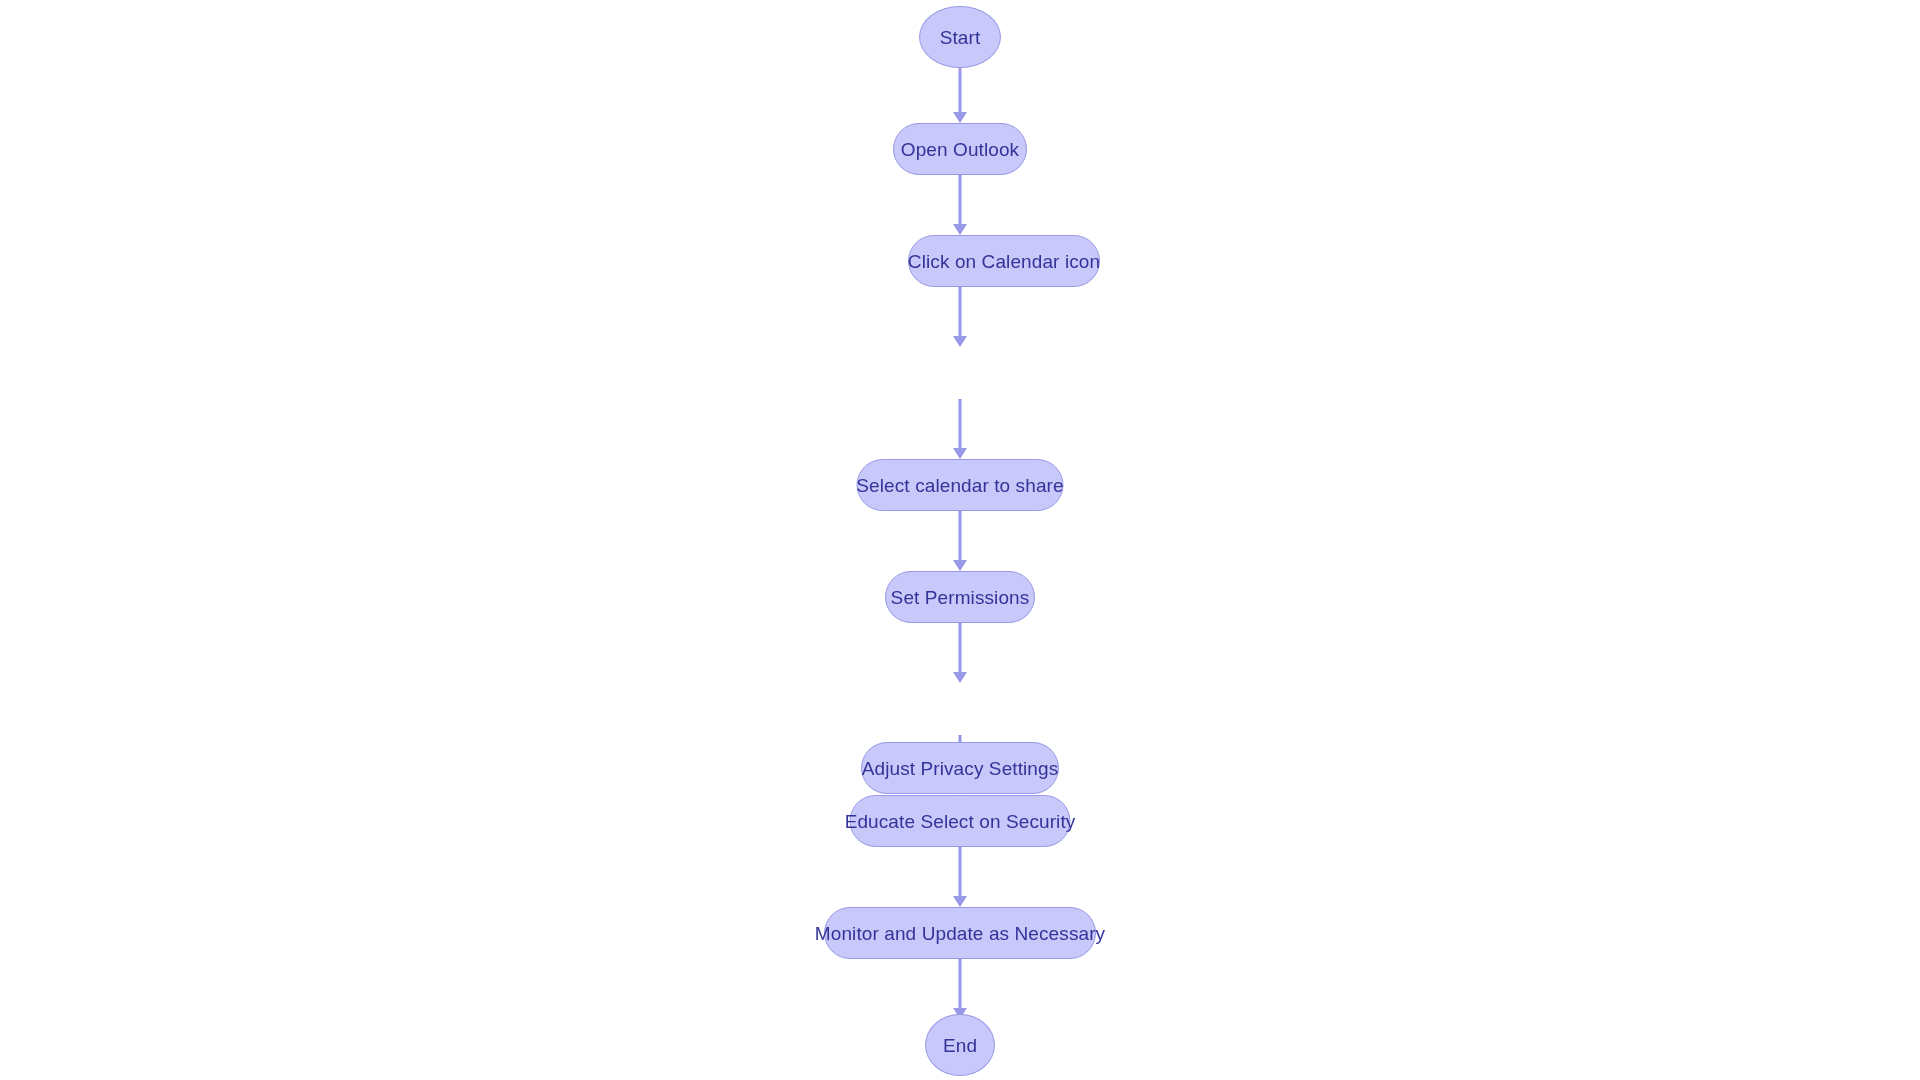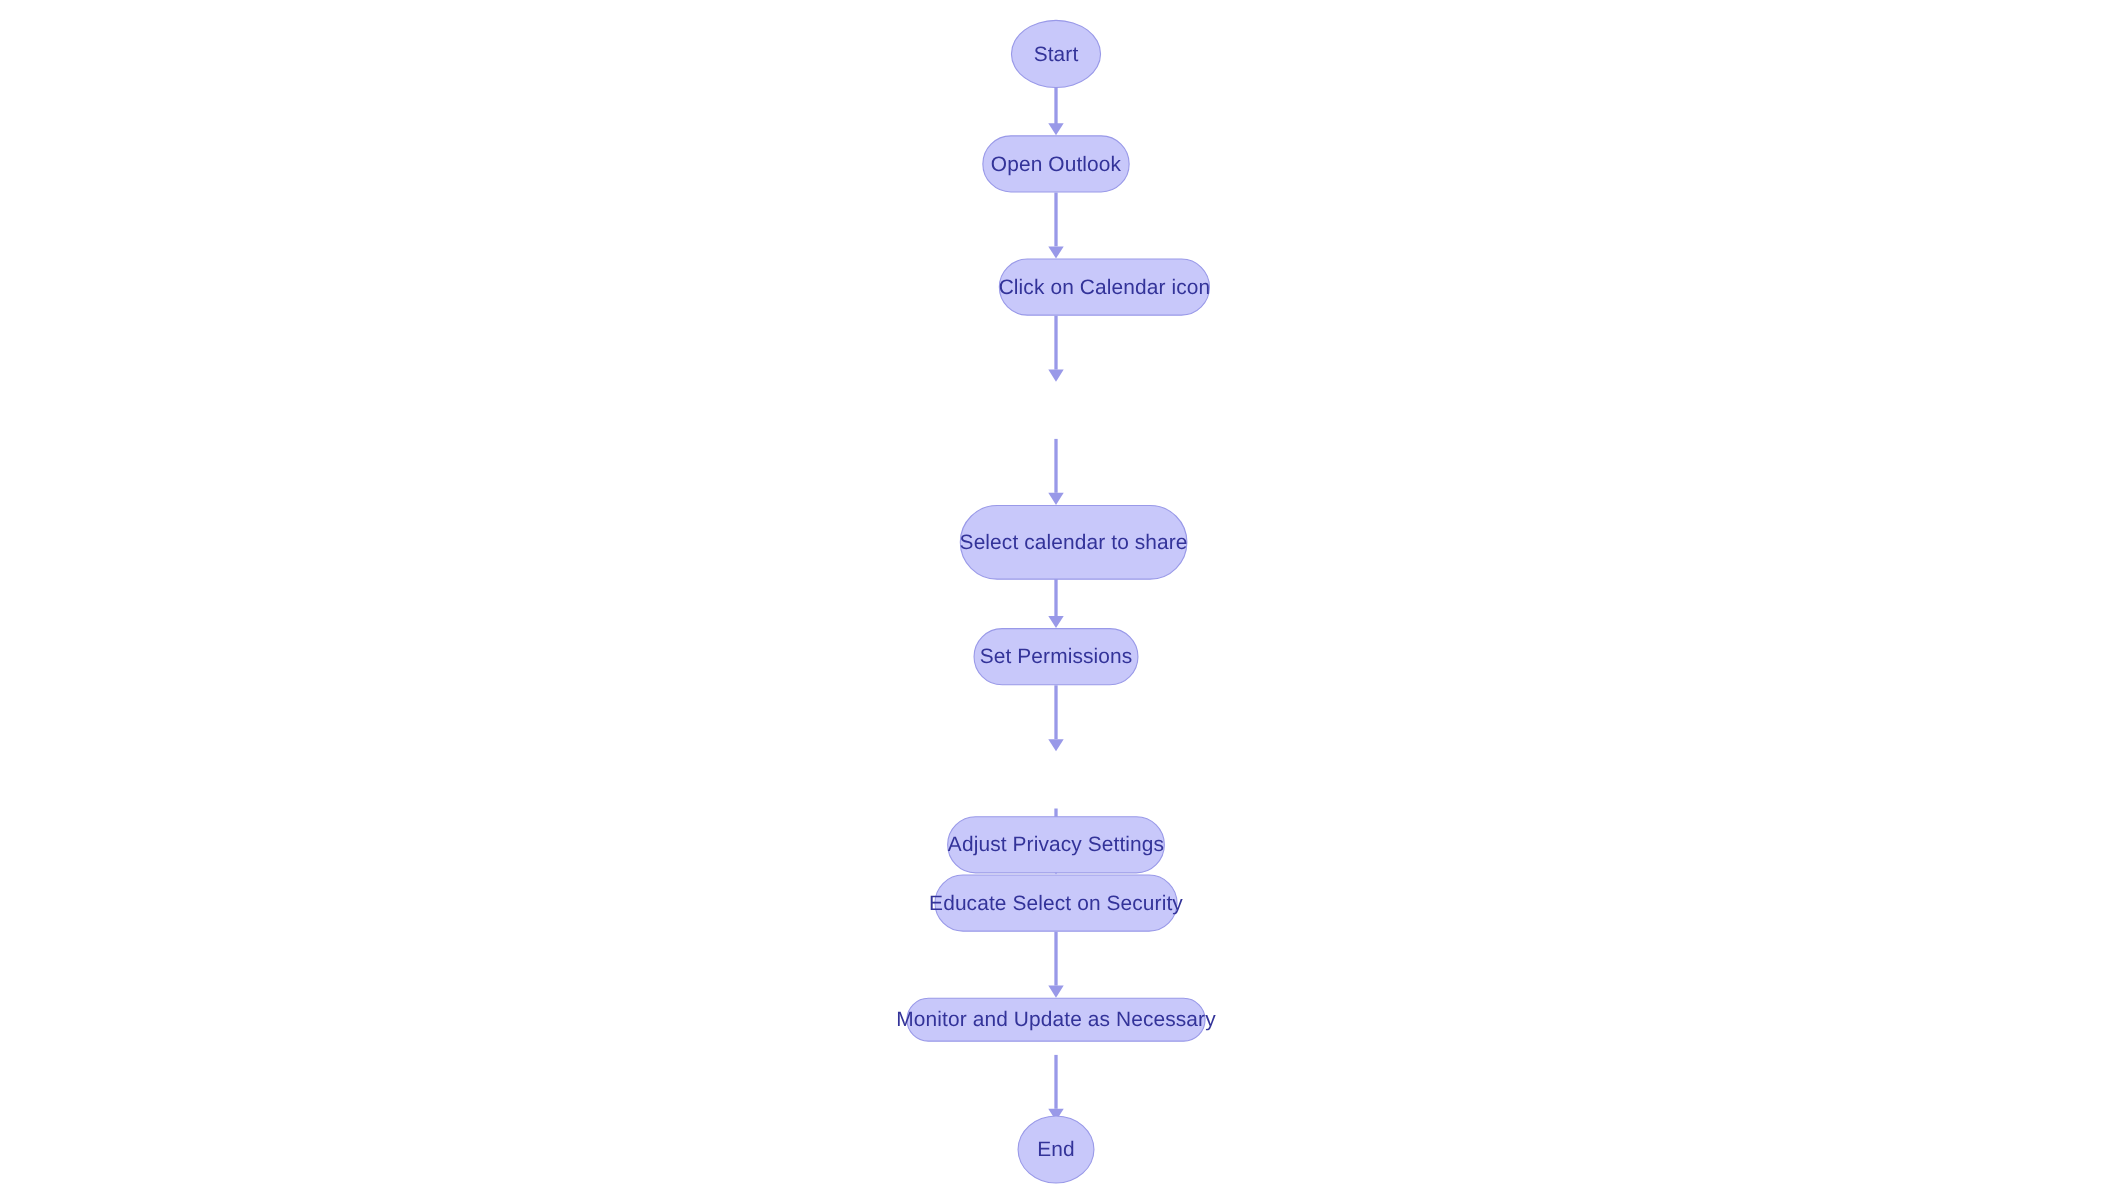--- a/index.html
+++ b/index.html
@@ -96,50 +96,50 @@
 
   <div class="connector" style="top:735px; height:49px;"></div>
   <div class="arrowhead" style="top:784px;"></div>
 
   <div class="connector" style="top:847px; height:49px;"></div>
   <div class="arrowhead" style="top:896px;"></div>
 
   <div class="connector" style="top:959px; height:49px;"></div>
   <div class="arrowhead" style="top:1008px;"></div>
 
-  <div class="node terminal" style="top:18px; width:82px; height:62px;">
+  <div class="node terminal" style="top:6px; width:82px; height:62px;">
     <span class="node-label">Start</span>
   </div>
 
   <div class="node step" style="top:123px; width:134px; height:52px;">
     <span class="node-label">Open Outlook</span>
   </div>
 
   <div class="node step" style="top:235px; width:192px; height:52px;margin-left:44px;">
     <span class="node-label">Click on Calendar icon</span>
   </div>
 
 
-  <div class="node step" style="top:459px; width:207px; height:68px;margin-left:16px;">
+  <div class="node step" style="top:459px; width:207px; height:52px;">
     <span class="node-label">Select calendar to share</span>
   </div>
 
   <div class="node step" style="top:571px; width:150px; height:52px;">
     <span class="node-label">Set Permissions</span>
   </div>
 
   <div class="node step" style="top:718px; width:198px; height:52px;margin-top:24px;">
     <span class="node-label">Adjust Privacy Settings</span>
   </div>
 
   <div class="node step" style="top:795px; width:221px; height:52px;">
     <span class="node-label">Educate Select on Security</span>
   </div>
 
-  <div class="node step" style="top:907px; width:272px; height:40px;">
+  <div class="node step" style="top:907px; width:272px; height:52px;">
     <span class="node-label">Monitor and Update as Necessary</span>
   </div>
 
   <div class="node terminal" style="top:1014px; width:70px; height:62px;">
     <span class="node-label">End</span>
   </div>
 
 </div>
 
 </body></html>

